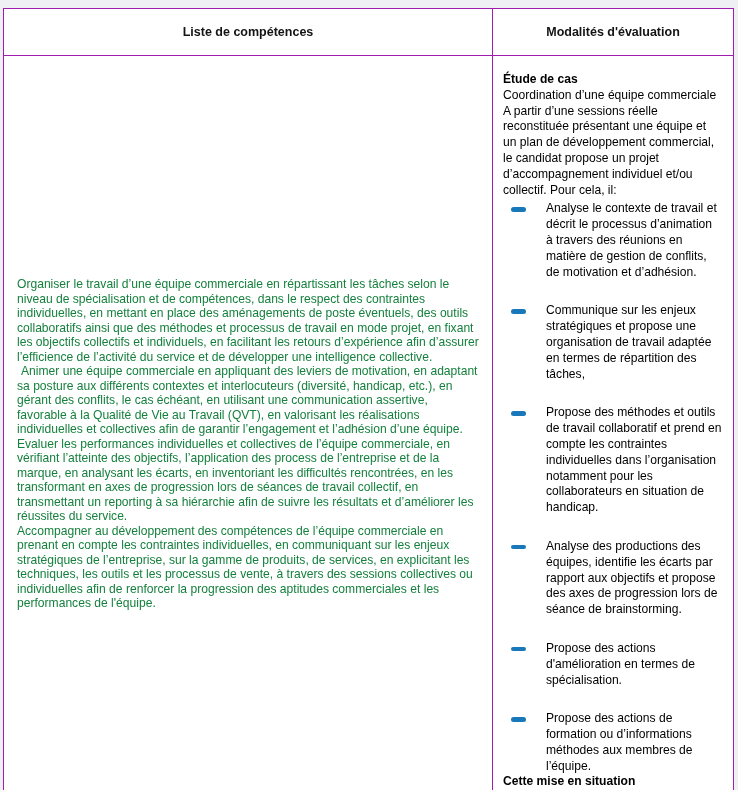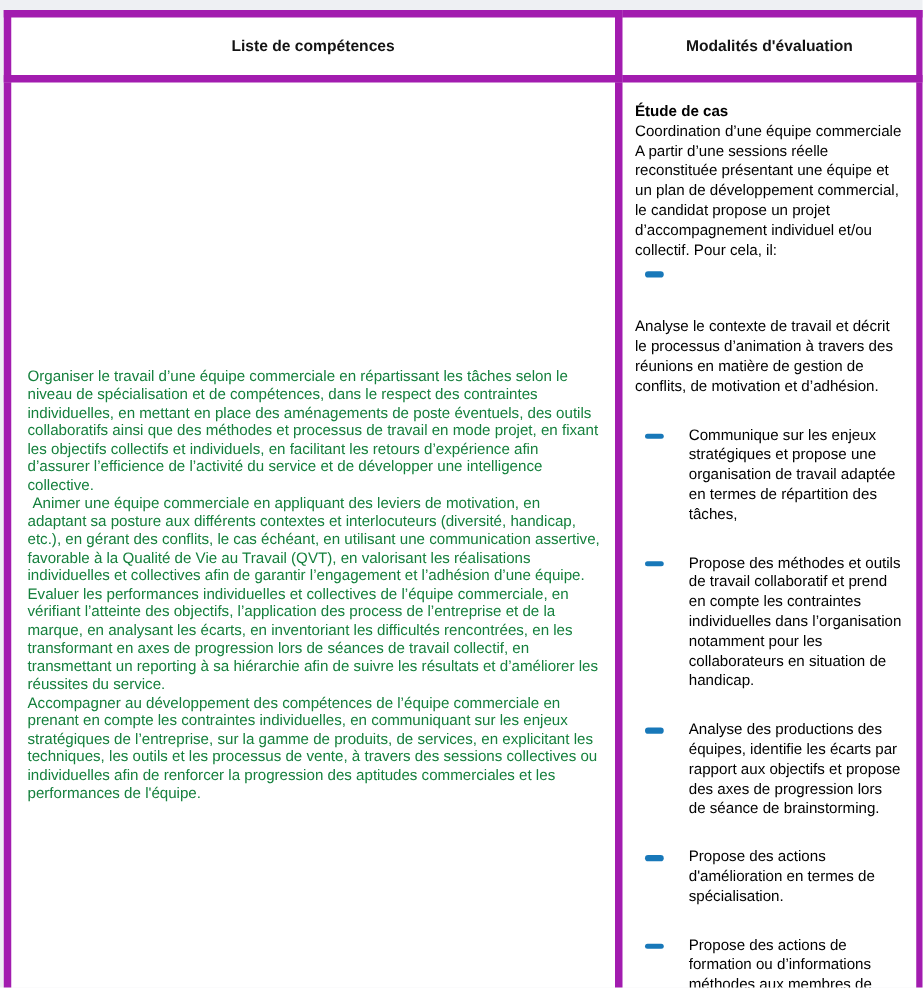--- a/index.html
+++ b/index.html
@@ -18,21 +18,21 @@
     position: absolute;
     left: 3px;
     top: 8px;
     width: 730px;
     height: 779px;
     border-collapse: collapse;
     background: #ffffff;
     table-layout: fixed;
   }
   .doc-table th, .doc-table td {
-    border: 6px solid #a21caf;
+    border: 1px solid #a21caf;
   }
   .doc-table th {
     height: 46px;
     font-size: 12.5px;
     font-weight: bold;
     color: #141414;
     text-align: center;
     vertical-align: middle;
     padding: 0 6px;
   }
@@ -60,21 +60,21 @@
     font-size: 12.1px;
     line-height: 15.8px;
   }
   td.evaluation-cell p { margin: 0; }
   .case-title { font-weight: bold; }
 
   .bullet-item {
     display: flex;
     margin-top: 23px;
   }
-  .bullet-item.first { margin-top: 3px; flex-direction: column; }
+  .bullet-item.first { margin-top: 3px; }
   .dash-col {
     flex: 0 0 43px;
     box-sizing: border-box;
     padding-left: 8px;
     padding-top: 6px;
   }
   .dash-icon {
     display: block;
     width: 15px;
     height: 4.5px;

